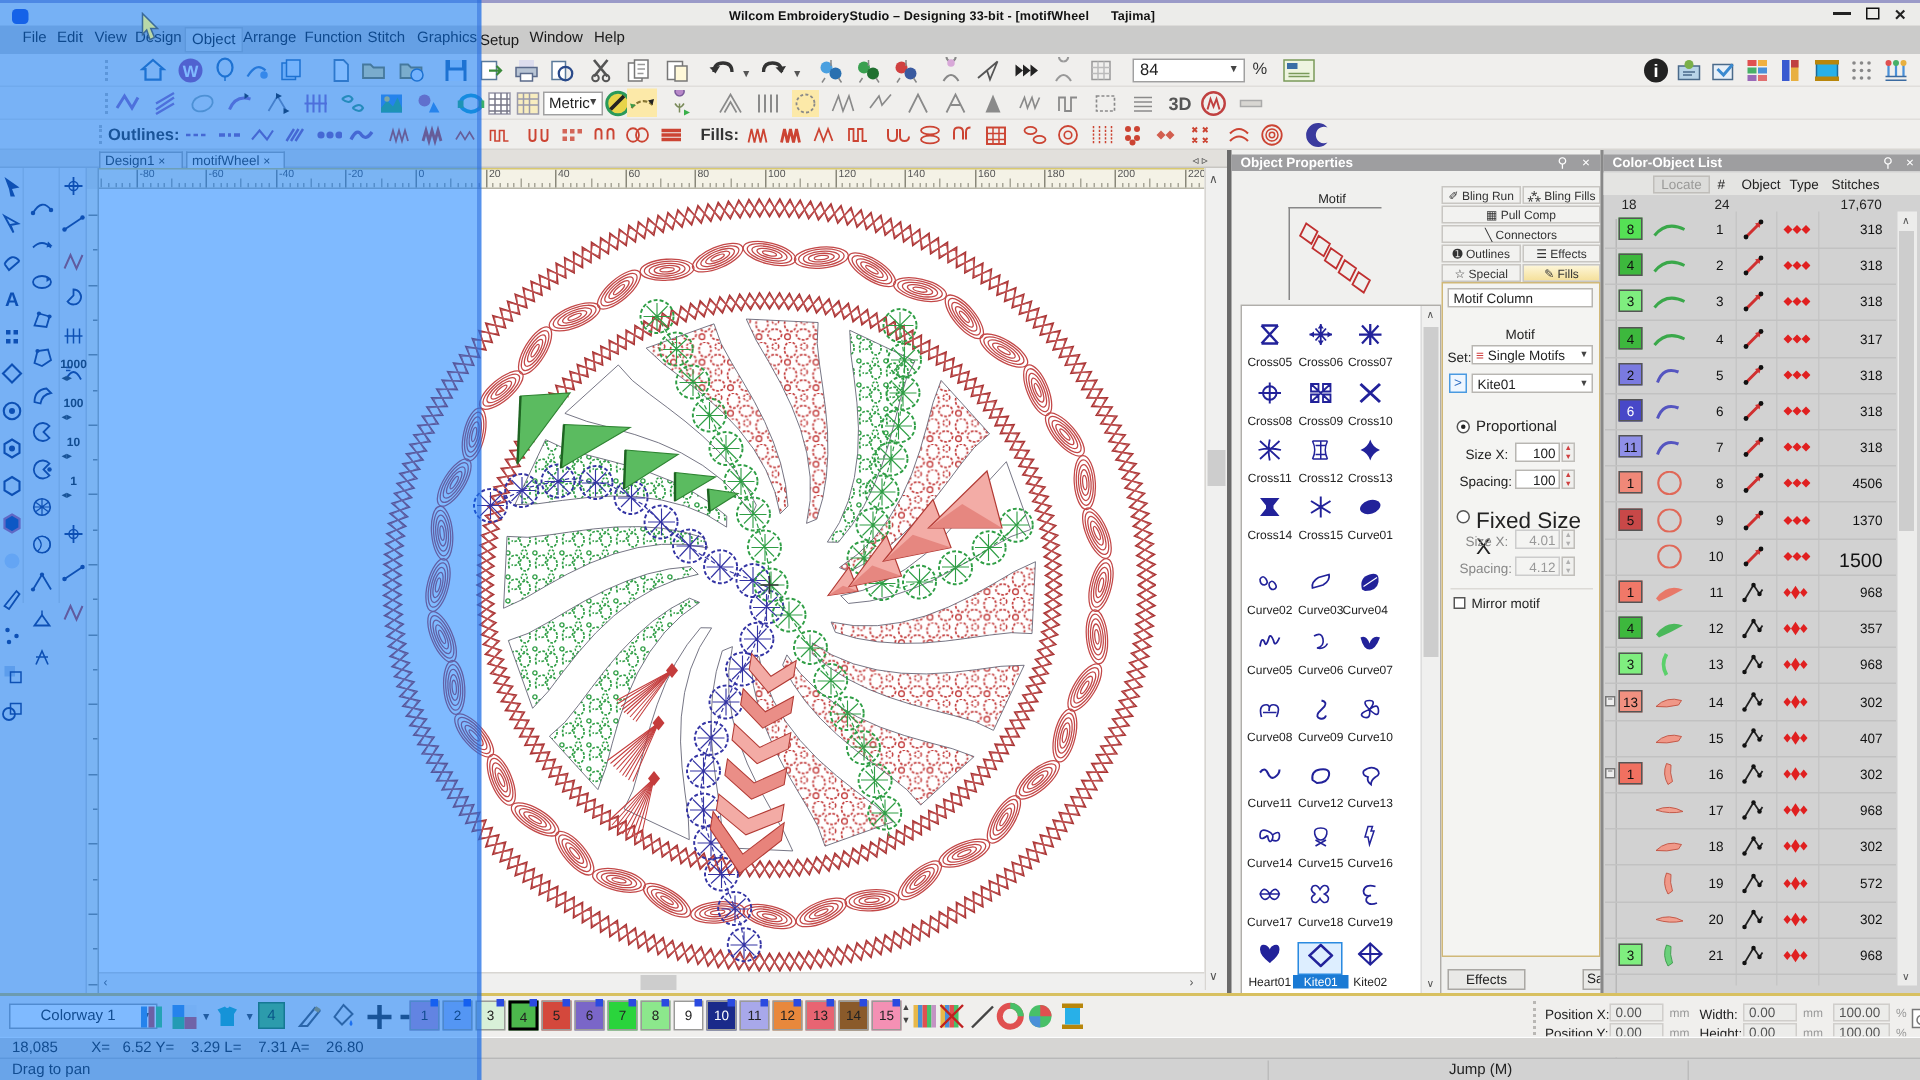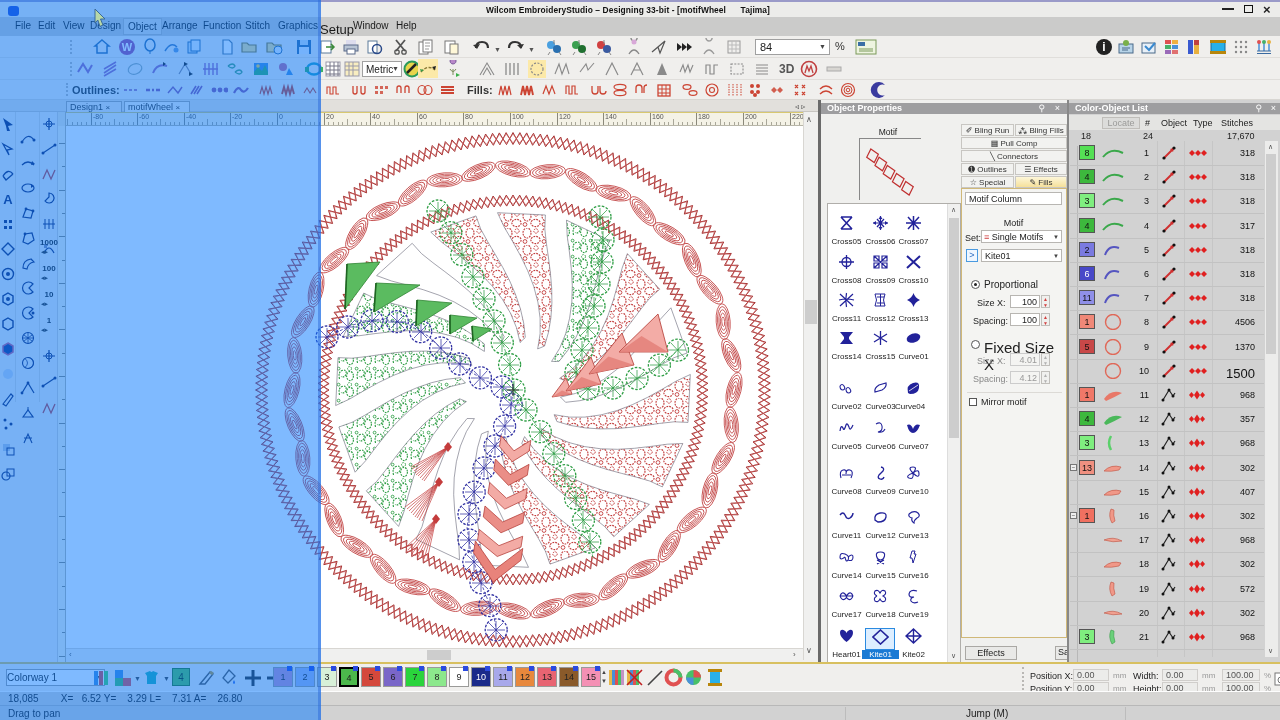--- a/index.html
+++ b/index.html
@@ -14,21 +14,21 @@
 <div class="abs" style="left:0;top:17px;width:1280px;height:19px;background:#cbcbca">
     <div class="abs" style="left:11px;top:1px;padding:2px 4px;font-size:10px;color:#1a1a1a;">File</div>
     <div class="abs" style="left:34px;top:1px;padding:2px 4px;font-size:10px;color:#1a1a1a;">Edit</div>
     <div class="abs" style="left:59px;top:1px;padding:2px 4px;font-size:10px;color:#1a1a1a;">View</div>
     <div class="abs" style="left:86px;top:1px;padding:2px 4px;font-size:10px;color:#1a1a1a;">Design</div>
     <div class="abs" style="left:123px;top:1px;padding:2px 4px;font-size:10px;color:#1a1a1a;background:#dcdcda;border:1px solid #b8b8b6;">Object</div>
     <div class="abs" style="left:158px;top:1px;padding:2px 4px;font-size:10px;color:#1a1a1a;">Arrange</div>
     <div class="abs" style="left:199px;top:1px;padding:2px 4px;font-size:10px;color:#1a1a1a;">Function</div>
     <div class="abs" style="left:241px;top:1px;padding:2px 4px;font-size:10px;color:#1a1a1a;">Stitch</div>
     <div class="abs" style="left:274px;top:1px;padding:2px 4px;font-size:10px;color:#1a1a1a;">Graphics</div>
-    <div class="abs" style="left:316px;top:1px;padding:4px 4px;font-size:13px;color:#1a1a1a;">Setup</div>
+    <div class="abs" style="left:316px;top:1px;padding:4px 4px;font-size:10px;color:#1a1a1a;">Setup</div>
     <div class="abs" style="left:349px;top:1px;padding:2px 4px;font-size:10px;color:#1a1a1a;">Window</div>
     <div class="abs" style="left:392px;top:1px;padding:2px 4px;font-size:10px;color:#1a1a1a;">Help</div>
   </div>
 <div class="abs" style="left:0;top:36px;width:1280px;height:22px;background:#f0efed;border-bottom:1px solid #e0dedb">
     <div class="abs" style="left:70px;top:4px;width:3px;height:14px;border-left:2px dotted #b9b7b4"></div>
     <svg class="abs" style="left:93px;top:2px" width="18" height="18" viewBox="0 0 18 18">
       <path d="M9 2 L16 8 H14 V15 H4 V8 H2 Z" fill="none" stroke="#3a6ea5" stroke-width="1.5"></path>
     </svg>
     <svg class="abs" style="left:118px;top:2px" width="18" height="18" viewBox="0 0 18 18">
       <circle cx="9" cy="9" r="8" fill="#a04fa0"></circle>
@@ -1838,21 +1838,21 @@
       <circle cx="12" cy="9" r="1.5" fill="#111"></circle>
     </svg>
     <svg class="abs" style="left:118px;top:530px" width="20" height="14" viewBox="0 0 20 14">
       <path d="M2 7 l2.5-3 l2.5 3 l-2.5 3 Z" fill="#e02020"></path>
       <path d="M7 7 l3-4.5 l3 4.5 l-3 4.5 Z" fill="#e02020"></path>
       <path d="M13 7 l2.5-3 l2.5 3 l-2.5 3 Z" fill="#e02020"></path>
     </svg>
     <div class="abs" style="left:146px;top:532px;width:40px;text-align:right;font-size:9px;color:#111">968</div>
   </div>
 <div class="abs" style="left:0;top:662px;width:1280px;height:29px;background:#f0efed;border-top:2px solid #d8c060">
-    <div class="abs" style="left:6px;top:5px;width:99px;height:17px;background:#fff;border:1px solid #a0a0a0;font-size:10px;color:#222;padding:2px 0">Colorway 1<span style="position:absolute;right:3px;top:4px;font-size:7px;color:#444">▼</span></div>
+    <div class="abs" style="left:6px;top:5px;width:99px;height:17px;background:#fff;border:1px solid #a0a0a0;font-size:10px;color:#222;padding:2px 20px">Colorway 1<span style="position:absolute;right:3px;top:4px;font-size:7px;color:#444">▼</span></div>
     <svg class="abs" style="left:92px;top:5px" width="18" height="18" viewBox="0 0 18 18">
       <rect x="2" y="2" width="4" height="14" fill="#4a90d8"></rect>
       <rect x="7" y="2" width="4" height="14" fill="#d84a4a"></rect>
       <rect x="12" y="2" width="4" height="14" fill="#4ad06a"></rect>
     </svg>
     <svg class="abs" style="left:114px;top:5px" width="18" height="18" viewBox="0 0 18 18">
       <rect x="1" y="1" width="8" height="8" fill="#4a90d8"></rect>
       <rect x="9" y="1" width="8" height="8" fill="#e8e8e8"></rect>
       <rect x="1" y="9" width="8" height="8" fill="#48c068"></rect>
       <rect x="9" y="9" width="8" height="8" fill="#e05050"></rect>

